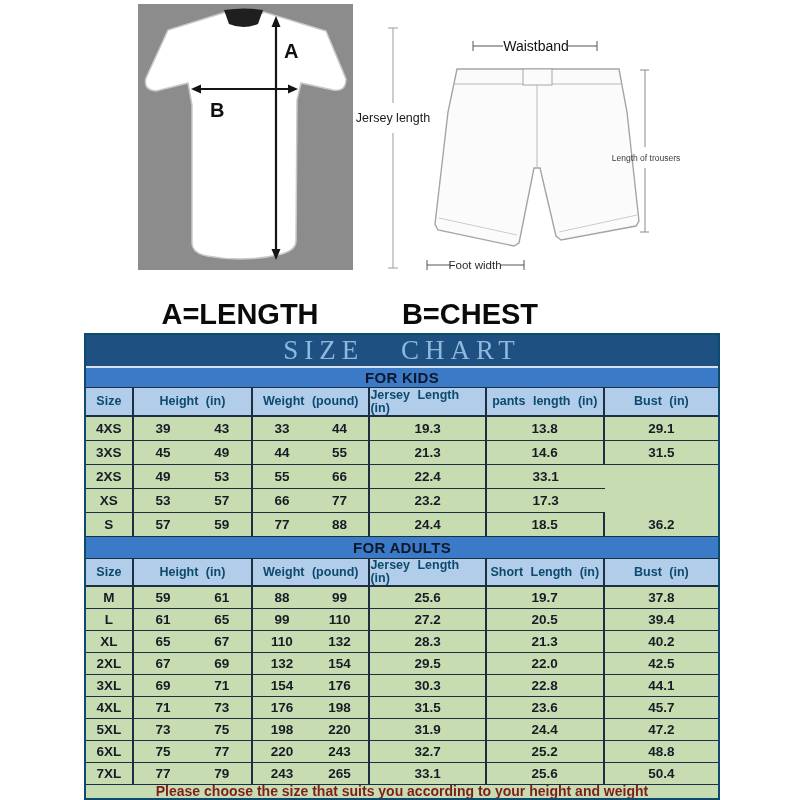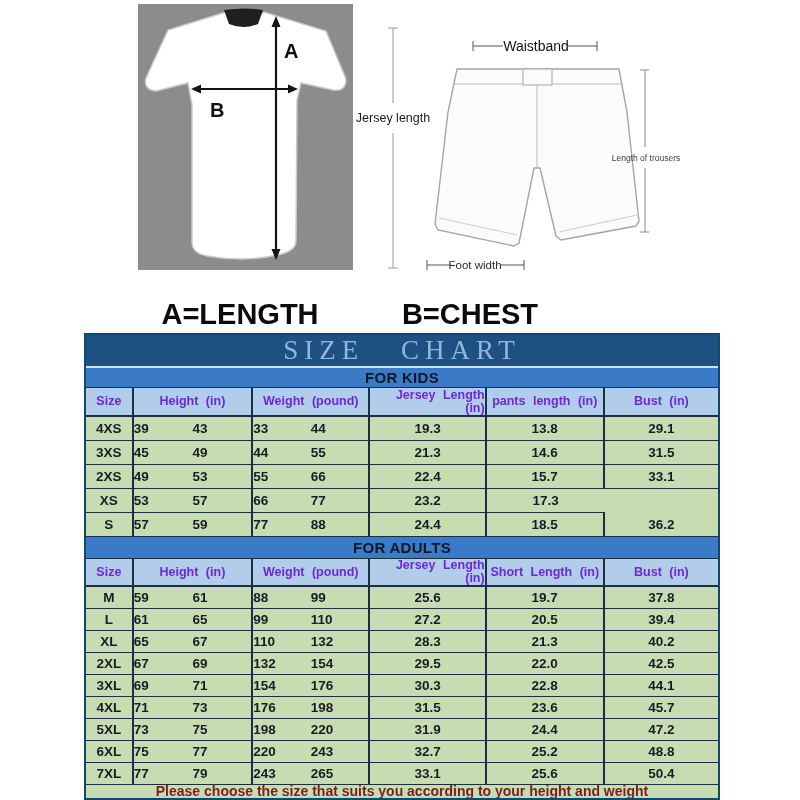--- a/index.html
+++ b/index.html
@@ -14,33 +14,33 @@
              font-family:"Liberation Serif",serif;font-size:27px;letter-spacing:6px;word-spacing:24px;
              border-bottom:2px solid #d7e2ec;box-sizing:border-box;}
   .section-bar{background:#3b7ac6;color:#0f172a;font-weight:bold;font-size:15px;letter-spacing:.3px;
                display:flex;align-items:center;justify-content:center;
                border-bottom:1px solid #1c2f42;box-sizing:border-box;}
   .section-bar.kids{flex:0 0 20px;}
   .section-bar.adults{flex:0 0 22px;}
   .grid{display:grid;grid-template-columns:7.55% 18.9% 18.55% 18.4% 18.7% 17.9%;}
   .header{flex:0 0 29px;}
   .header.adults{flex:0 0 28px;}
-  .hcell{background:#b1cde9;color:#6d28d9;font-weight:bold;font-size:12.5px;word-spacing:4px;text-align:right;
+  .hcell{background:#b1cde9;color:#0c4a6e;font-weight:bold;font-size:12.5px;word-spacing:4px;text-align:left;
          display:flex;align-items:center;justify-content:center;
          border-right:2px solid #1c2f42;border-bottom:2px solid #1c2f42;box-sizing:border-box;line-height:13px;}
   .hcell:last-child{border-right:none;}
   .tbody{display:flex;flex-direction:column;flex:0 0 auto;}
   .trow{width:100%;}
   .tbody.kids .trow{height:24px;}
   .tbody.adults .trow{height:22px;}
   .tcell{background:#c8dcb1;color:#151c26;font-weight:bold;font-size:13.5px;
          display:flex;align-items:center;justify-content:center;
          border-right:2px solid #1c2f42;border-bottom:1px solid #1c2f42;box-sizing:border-box;}
   .tcell:last-child{border-right:none;}
-  .tcell .half{width:50%;text-align:left;}
+  .tcell .half{width:50%;text-align:center;}
   .note{flex:1 1 auto;background:#c8dcb1;color:#7f1d1d;font-weight:bold;font-size:14px;line-height:13px;
         display:flex;align-items:flex-start;justify-content:center;overflow:hidden;}
 </style>
 </head>
 <body>
 
 <div class="canvas">
 
   <svg class="diagram" width="800" height="333" viewBox="0 0 800 333">
 
@@ -182,23 +182,20 @@
             <span class="half">53</span>
           </div>
           <div class="tcell">
             <span class="half">55</span>
             <span class="half">66</span>
           </div>
           <div class="tcell">
             <span>22.4</span>
           </div>
           <div class="tcell">
-            <span>15.7</span>
-          </div>
-          <div class="tcell">
             <span>33.1</span>
           </div>
         </div>
         <div class="grid trow">
           <div class="tcell">
             <span>XS</span>
           </div>
           <div class="tcell">
             <span class="half">53</span>
             <span class="half">57</span>

